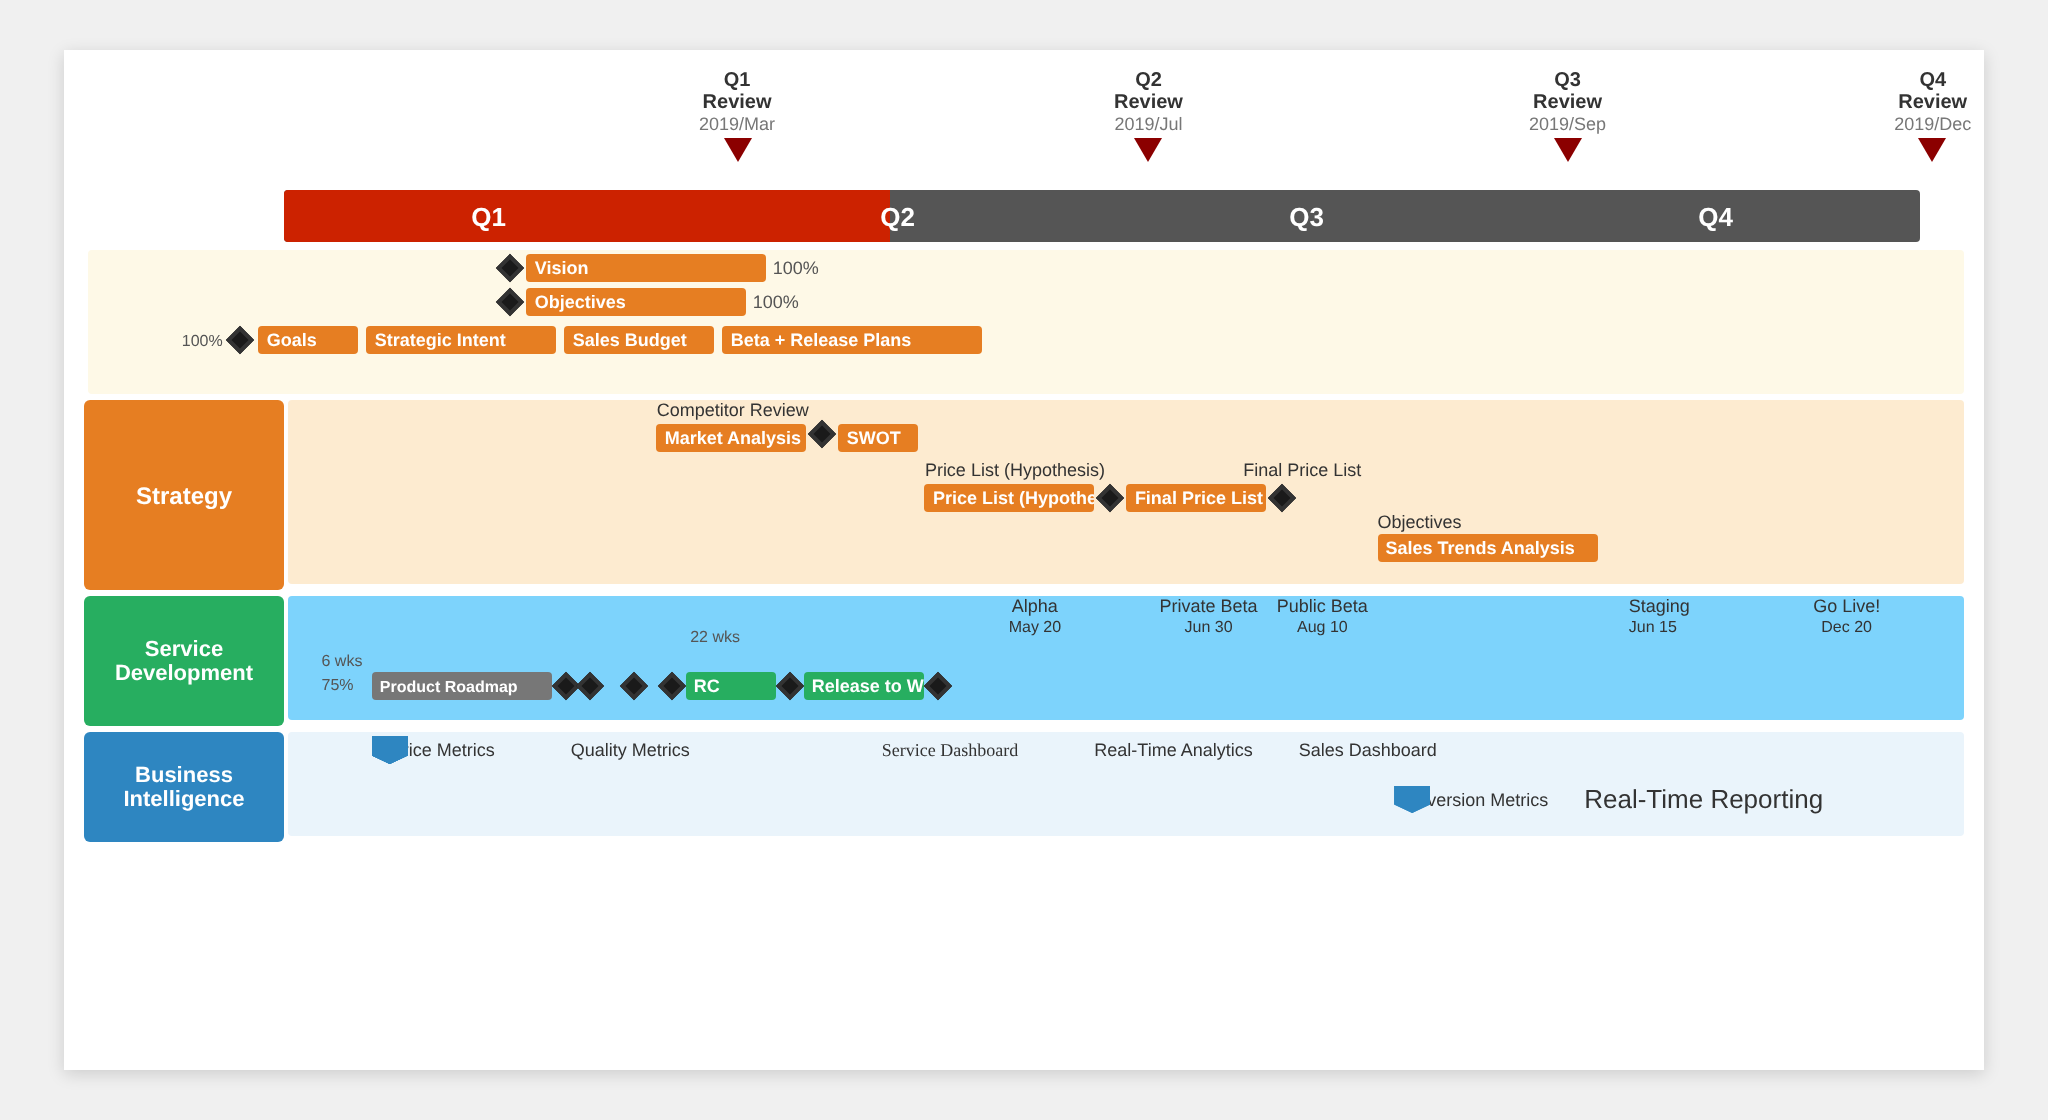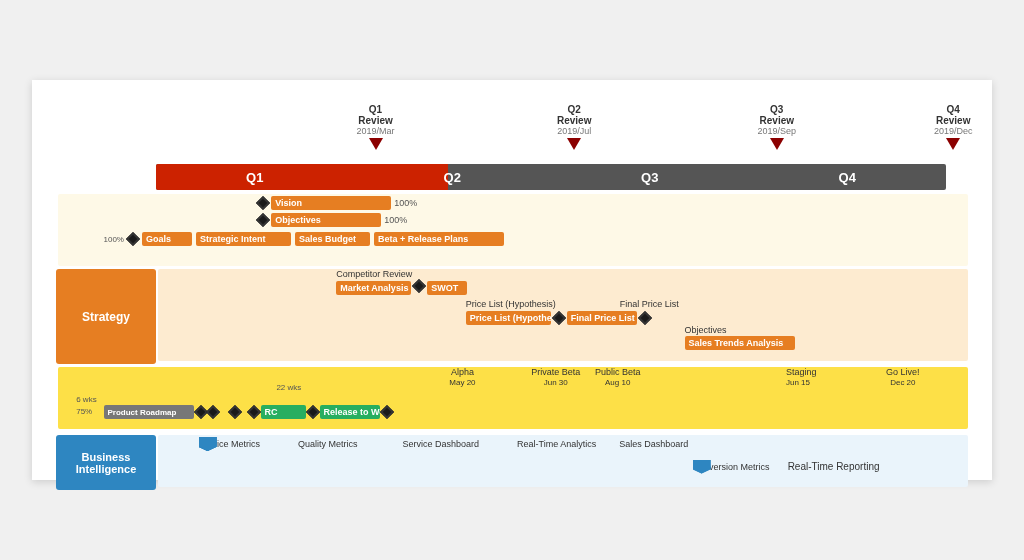--- a/index.html
+++ b/index.html
@@ -9,22 +9,22 @@
       display: flex;
       align-items: center;
       justify-content: center;
       width: 1024px;
       height: 560px;
       overflow: hidden;
     }
     .chart-container {
       background: white;
       width: 960px;
-      height: 400px;
-      padding: 24px;
+      height: 510px;
+      padding: 10px;
       box-shadow: 0 2px 8px rgba(0,0,0,0.15);
       position: relative;
     }
 
     
     .timeline-header {
       position: relative;
       height: 60px;
       margin-left: 100px;
       margin-right: 10px;
@@ -118,21 +118,21 @@
     
     .planning-label { background: #e67e22; }
     .planning-content { background: #fef9e7; }
 
     
     .strategy-label { background: #e67e22; }
     .strategy-content { background: #fdebd0; }
 
     
     .service-label { background: #27ae60; }
-    .service-content { background: #fde047; }
+    .service-content { background: #7dd3fc; }
 
     
     .bi-label { background: #2e86c1; }
     .bi-content { background: #eaf4fb; }
 
     .bar {
       position: absolute;
       height: 14px;
       border-radius: 2px;
       display: flex;
@@ -293,20 +293,23 @@
 
         <div style="position:absolute;left:65%;top:67px;">
           <div class="bar bar-orange" style="position:relative;width:110px;height:14px;">
             <span>Sales Trends Analysis</span>
           </div>
         </div>
       </div>
     </div>
 
     <div class="row service-row">
+      <div class="row-label service-label" style="font-size:11px;">
+        <span>Service Development</span>
+      </div>
       <div class="row-content service-content" style="position:relative;height:62px;">
 
         <div style="position:absolute;left:43%;top:0;font-size:9px;color:#333;text-align:center;">Alpha<br><span style="font-size:8px;">May 20</span></div>
         <div style="position:absolute;left:52%;top:0;font-size:9px;color:#333;text-align:center;">Private Beta<br><span style="font-size:8px;">Jun 30</span></div>
         <div style="position:absolute;left:59%;top:0;font-size:9px;color:#333;text-align:center;">Public Beta<br><span style="font-size:8px;">Aug 10</span></div>
         <div style="position:absolute;left:80%;top:0;font-size:9px;color:#333;text-align:left;">Staging<br><span style="font-size:8px;">Jun 15</span></div>
         <div style="position:absolute;left:91%;top:0;font-size:9px;color:#333;text-align:center;">Go Live!<br><span style="font-size:8px;">Dec 20</span></div>
 
         <div style="position:absolute;left:2%;top:28px;font-size:8px;color:#555;">6 wks</div>
         <div style="position:absolute;left:24%;top:16px;font-size:8px;color:#555;">22 wks</div>
@@ -338,31 +341,31 @@
       <div class="row-label bi-label" style="font-size:11px;">
         <span>Business Intelligence</span>
       </div>
       <div class="row-content bi-content" style="position:relative;height:52px;">
 
         <div style="position:absolute;top:4px;left:5%;display:flex;gap:8px;align-items:center;">
           <span style="font-size:9px;color:#333;">Service Metrics</span>
           <div class="blue-flag"></div>
           <span style="font-size:9px;color:#333;margin-left:30px;">Quality Metrics</span>
           <div class="blue-flag"></div>
-          <span style="font-size:9px;color:#333;margin-left:37px;">Service Dashboard</span>
+          <span style="font-size:9px;color:#333;margin-left:88px;font-family:Liberation Serif, serif;">Service Dashboard</span>
           <div class="blue-flag"></div>
           <span style="font-size:9px;color:#333;margin-left:30px;">Real-Time Analytics</span>
           <div class="blue-flag"></div>
           <span style="font-size:9px;color:#333;margin-left:15px;">Sales Dashboard</span>
           <div class="blue-flag"></div>
         </div>
 
         <div style="position:absolute;top:26px;left:66%;display:flex;gap:8px;align-items:center;">
           <span style="font-size:9px;color:#333;">Conversion Metrics</span>
           <div class="blue-flag"></div>
-          <span style="font-size:10px;color:#333;margin-left:10px;">Real-Time Reporting</span>
+          <span style="font-size:13px;color:#333;margin-left:10px;">Real-Time Reporting</span>
           <div class="blue-flag"></div>
         </div>
       </div>
     </div>
 
   </div>
 </div>
 
 </body></html>

